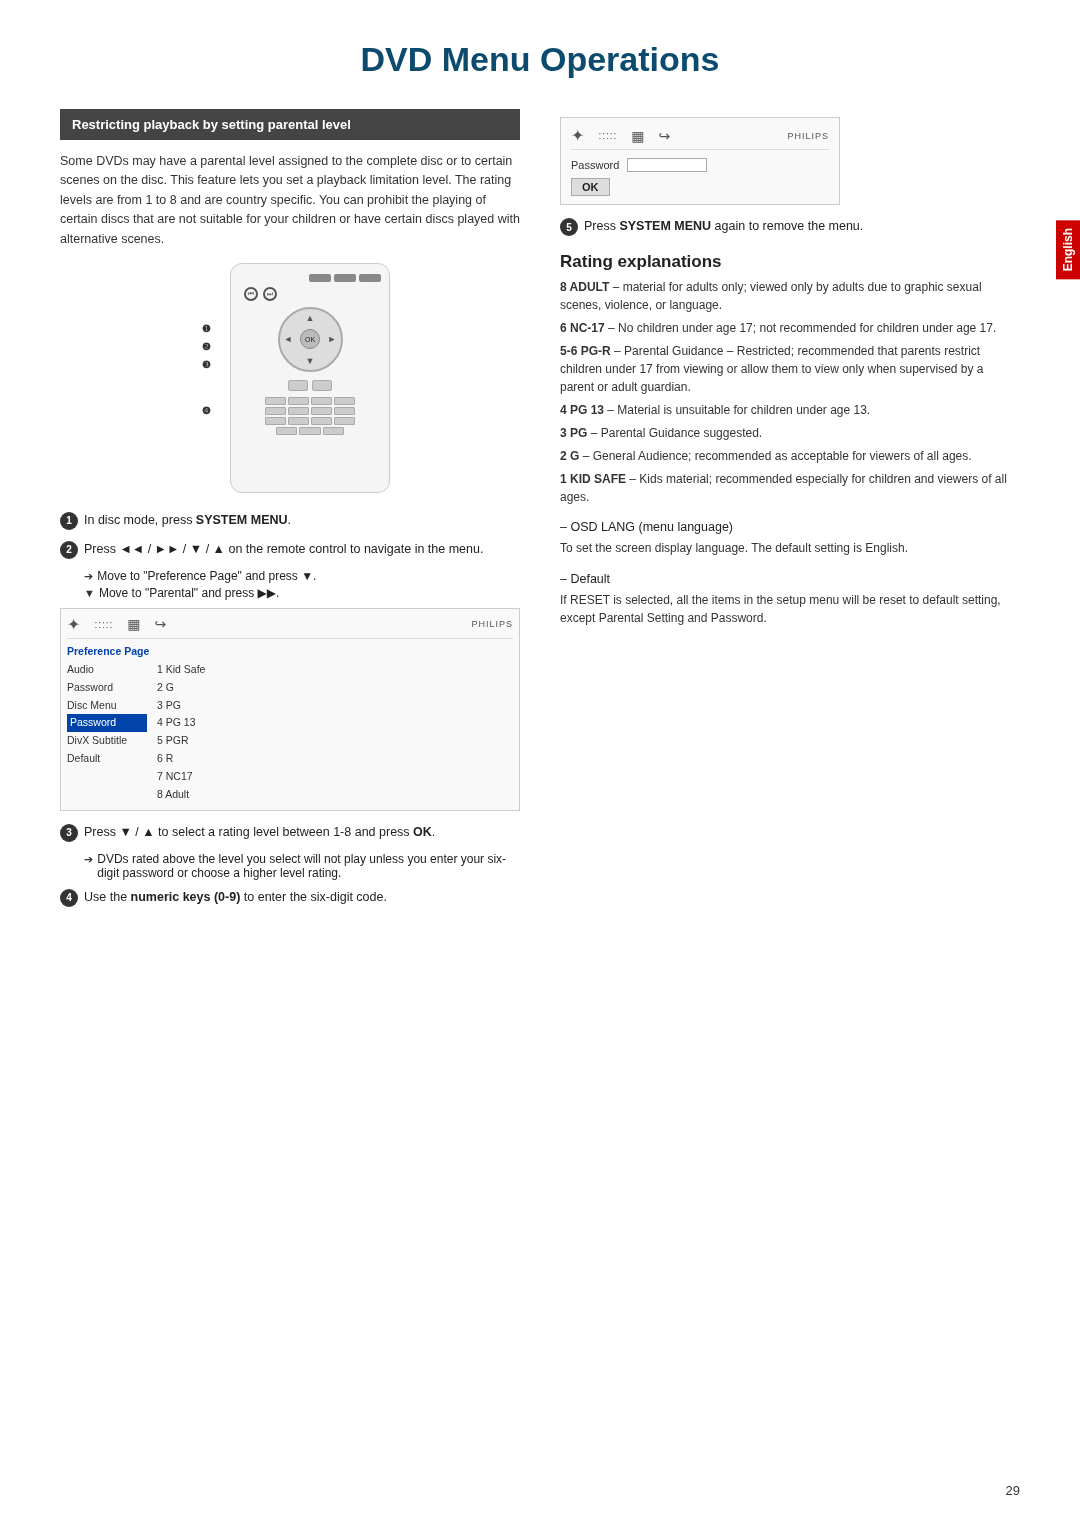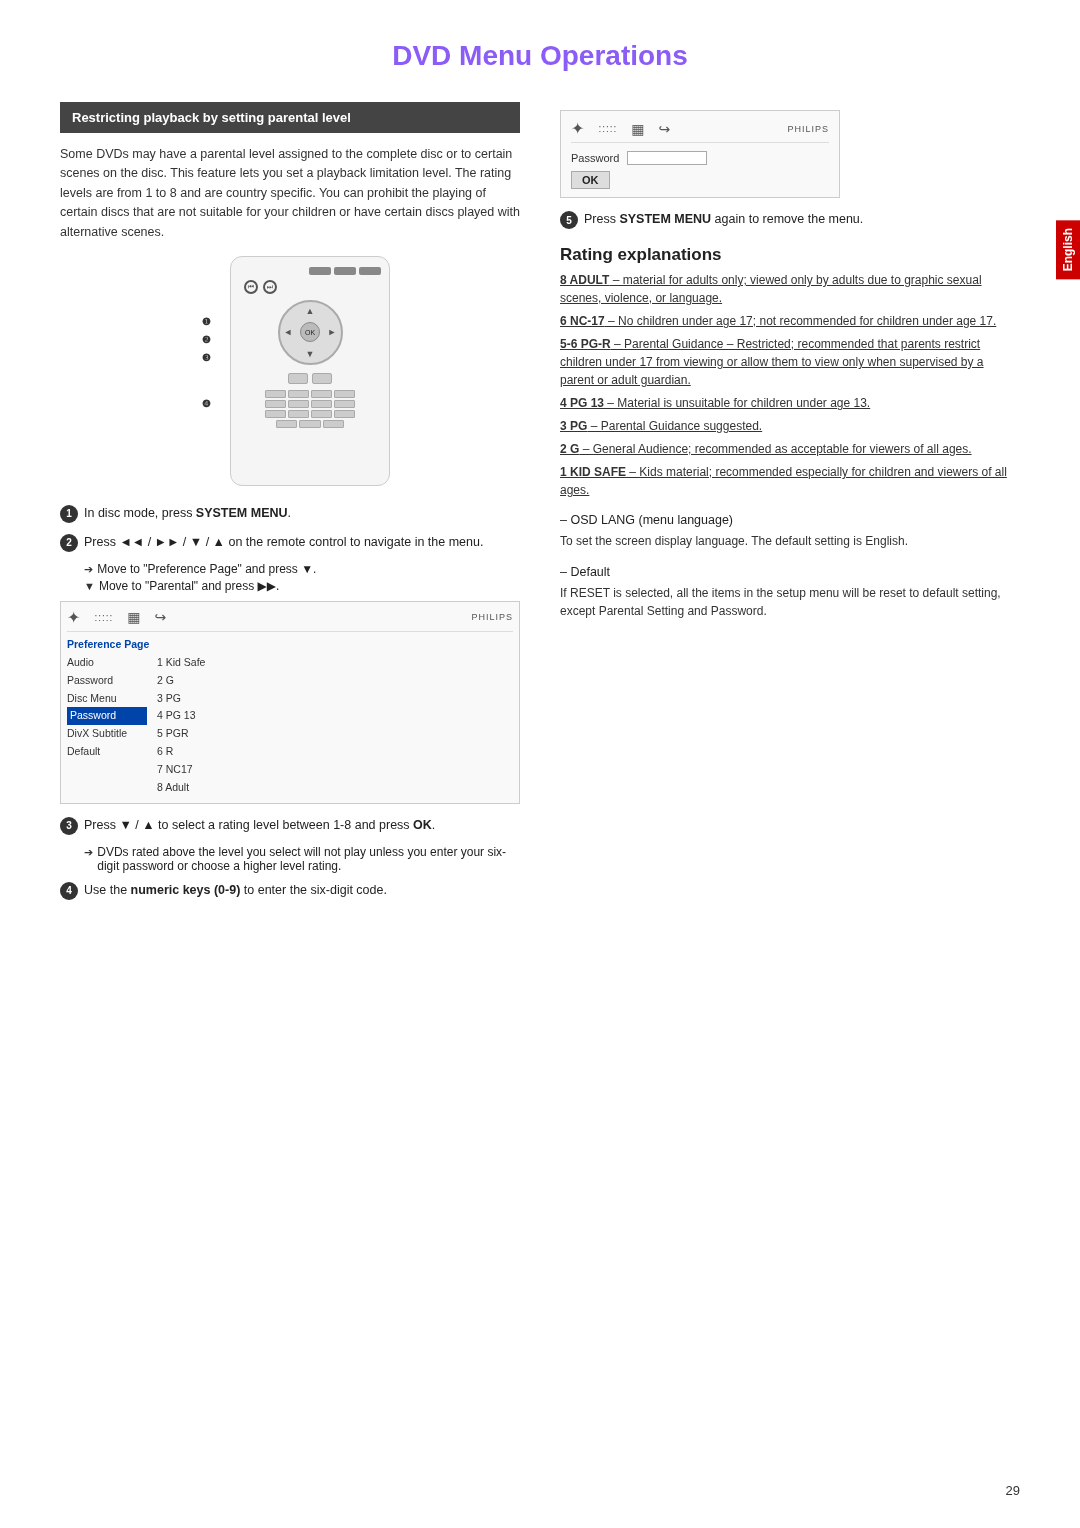--- a/index.html
+++ b/index.html
@@ -29,24 +29,24 @@
     }
 
     .page-container {
       padding: 40px 60px 40px 60px;
       max-width: 1080px;
     }
 
     
     .page-title {
       text-align: center;
-      font-size: 28px;
+      font-size: 34px;
       font-weight: bold;
       margin-bottom: 30px;
-      color: #8b5cf6;
+      color: #0c4a6e;
     }
 
     
     .two-col {
       display: flex;
       gap: 40px;
       margin-top: 10px;
     }
 
     .left-col {
@@ -306,21 +306,20 @@
       font-weight: bold;
       font-size: 17px;
       margin-bottom: 6px;
     }
 
     .rating-entry {
       font-size: 12px;
       line-height: 1.5;
       margin-bottom: 5px;
       color: #333;
-      text-decoration: underline;
     }
 
     .rating-entry b {
       font-weight: bold;
     }
 
     .section-subheader {
       font-weight: normal;
       font-size: 12.5px;
       margin-top: 14px;

